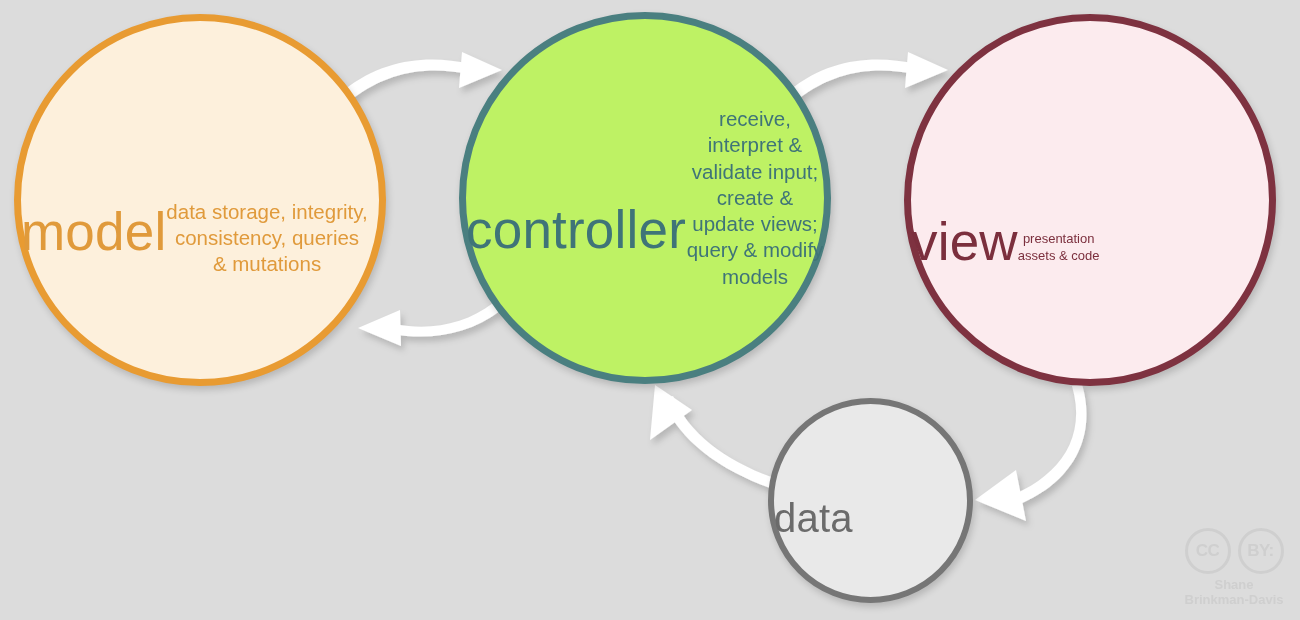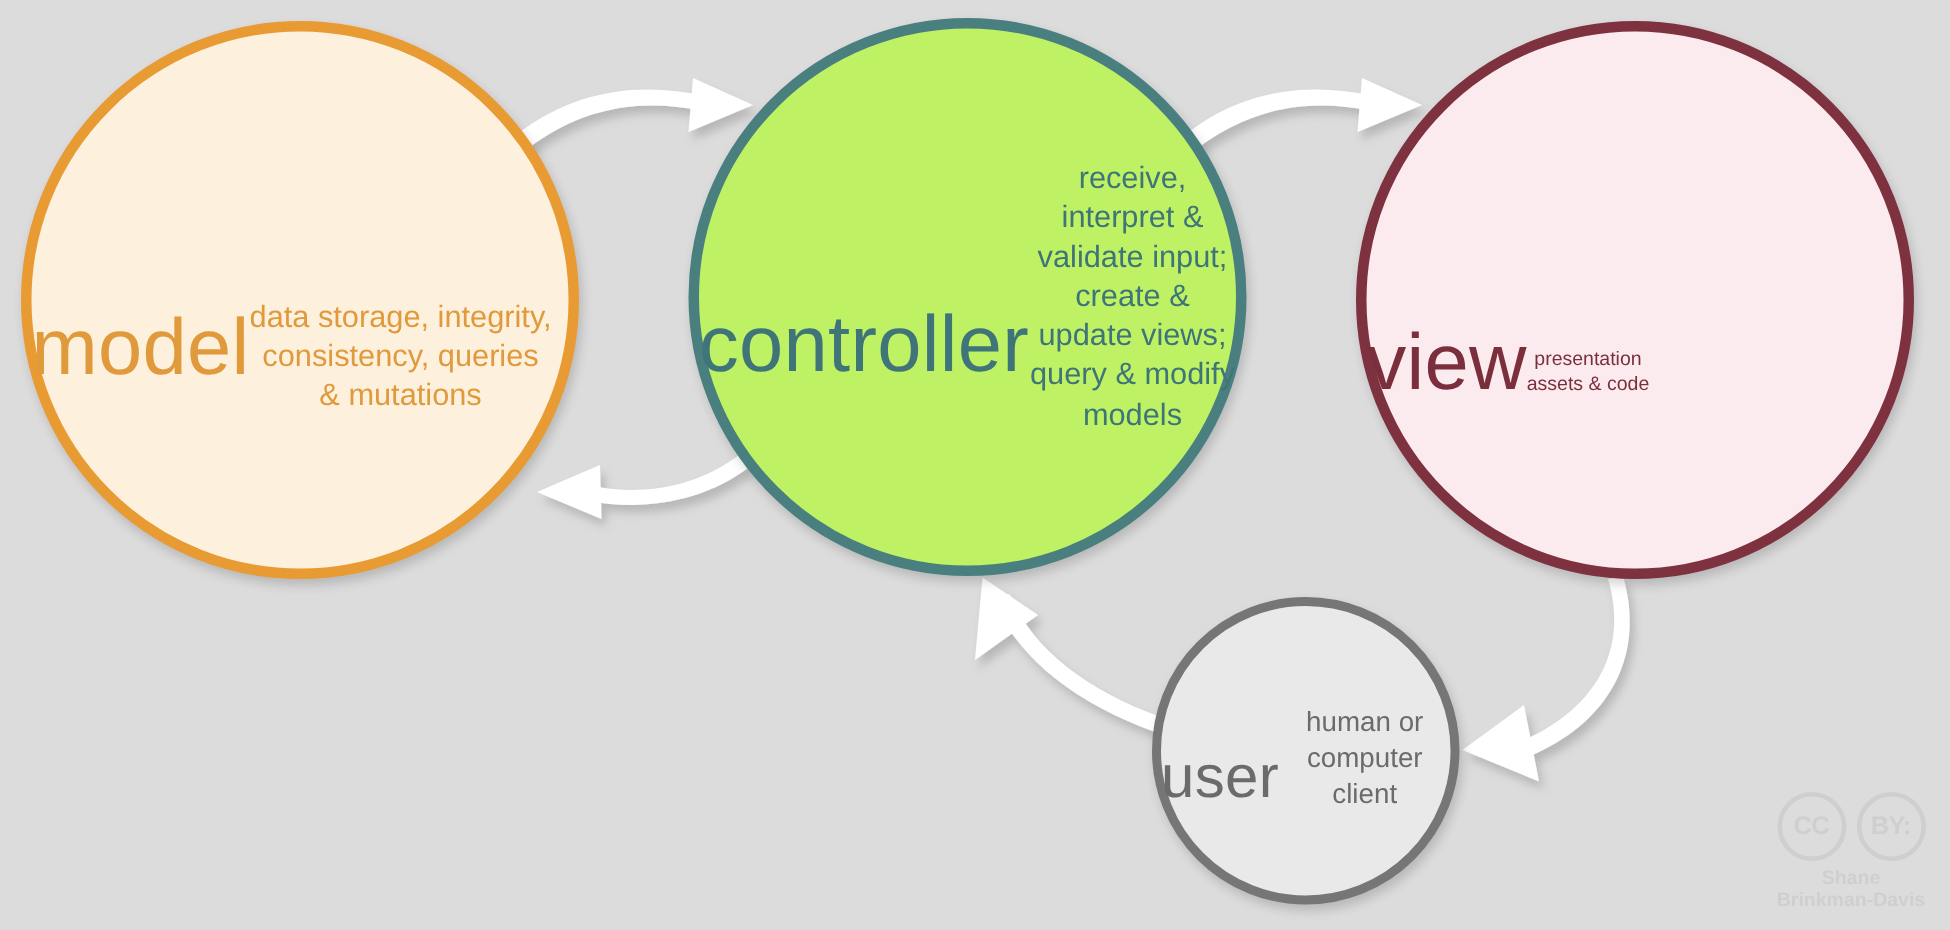--- a/index.html
+++ b/index.html
@@ -179,23 +179,21 @@
 query &amp; modify models</div>
   </div>
 
   <div class="node" id="node-view">
     <div class="title">view</div>
     <div class="desc">presentation
 assets &amp; code</div>
   </div>
 
   <div class="node" id="node-user">
-    <div class="title">user</div>
-    <div class="desc">human or
-computer client</div>
+    <div class="title">data</div>
   </div>
 
   <div id="cc-badge">
     <div class="marks">
       <div class="mark">CC</div>
       <div class="mark">BY:</div>
     </div>
     <div class="attribution">Shane
 Brinkman-Davis</div>
   </div>

